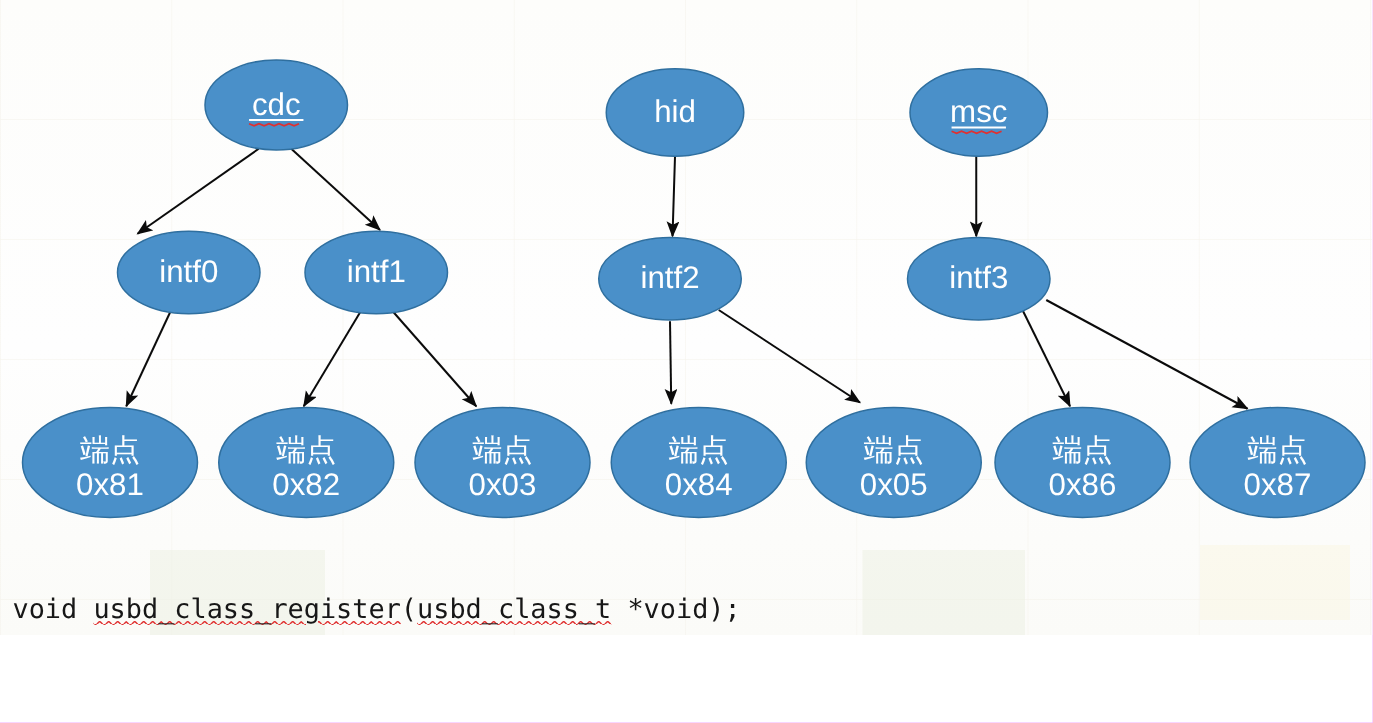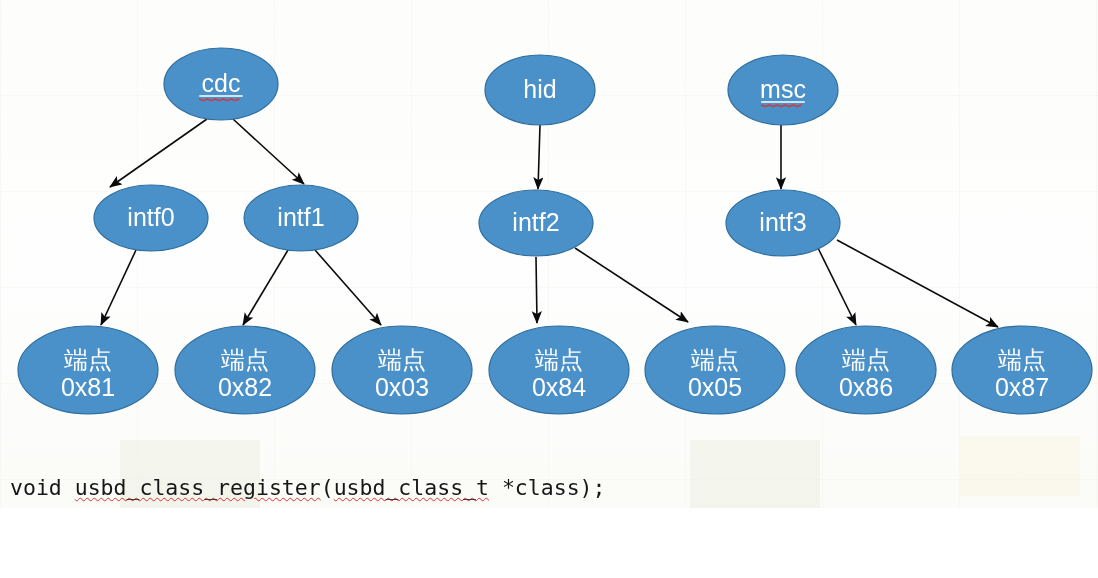--- a/index.html
+++ b/index.html
@@ -197,16 +197,16 @@
         </g>
         <g>
           <ellipse cx="1022" cy="370" rx="70" ry="44" class="ellipse-shape" fill="url(#nodeGrad)" stroke="#2f6f9f"></ellipse>
           <text x="1022" y="368" class="node-label-cn">端点</text>
           <text x="1022" y="396" class="node-label-hex">0x87</text>
         </g>
       </g>
   </svg>
 
   <div id="code-block">
-      <div class="code-line"><span>void </span><span class="sq">usbd_class_register</span><span>(</span><span class="sq">usbd_class_t</span><span> *class);</span></div>
+      <div class="code-line"><span>void </span><span class="sq">usbd_class_register</span><span>(</span><span class="sq">usbd_class_t</span><span> *void);</span></div>
     </div>
 
 </div>
 
 </body></html>

